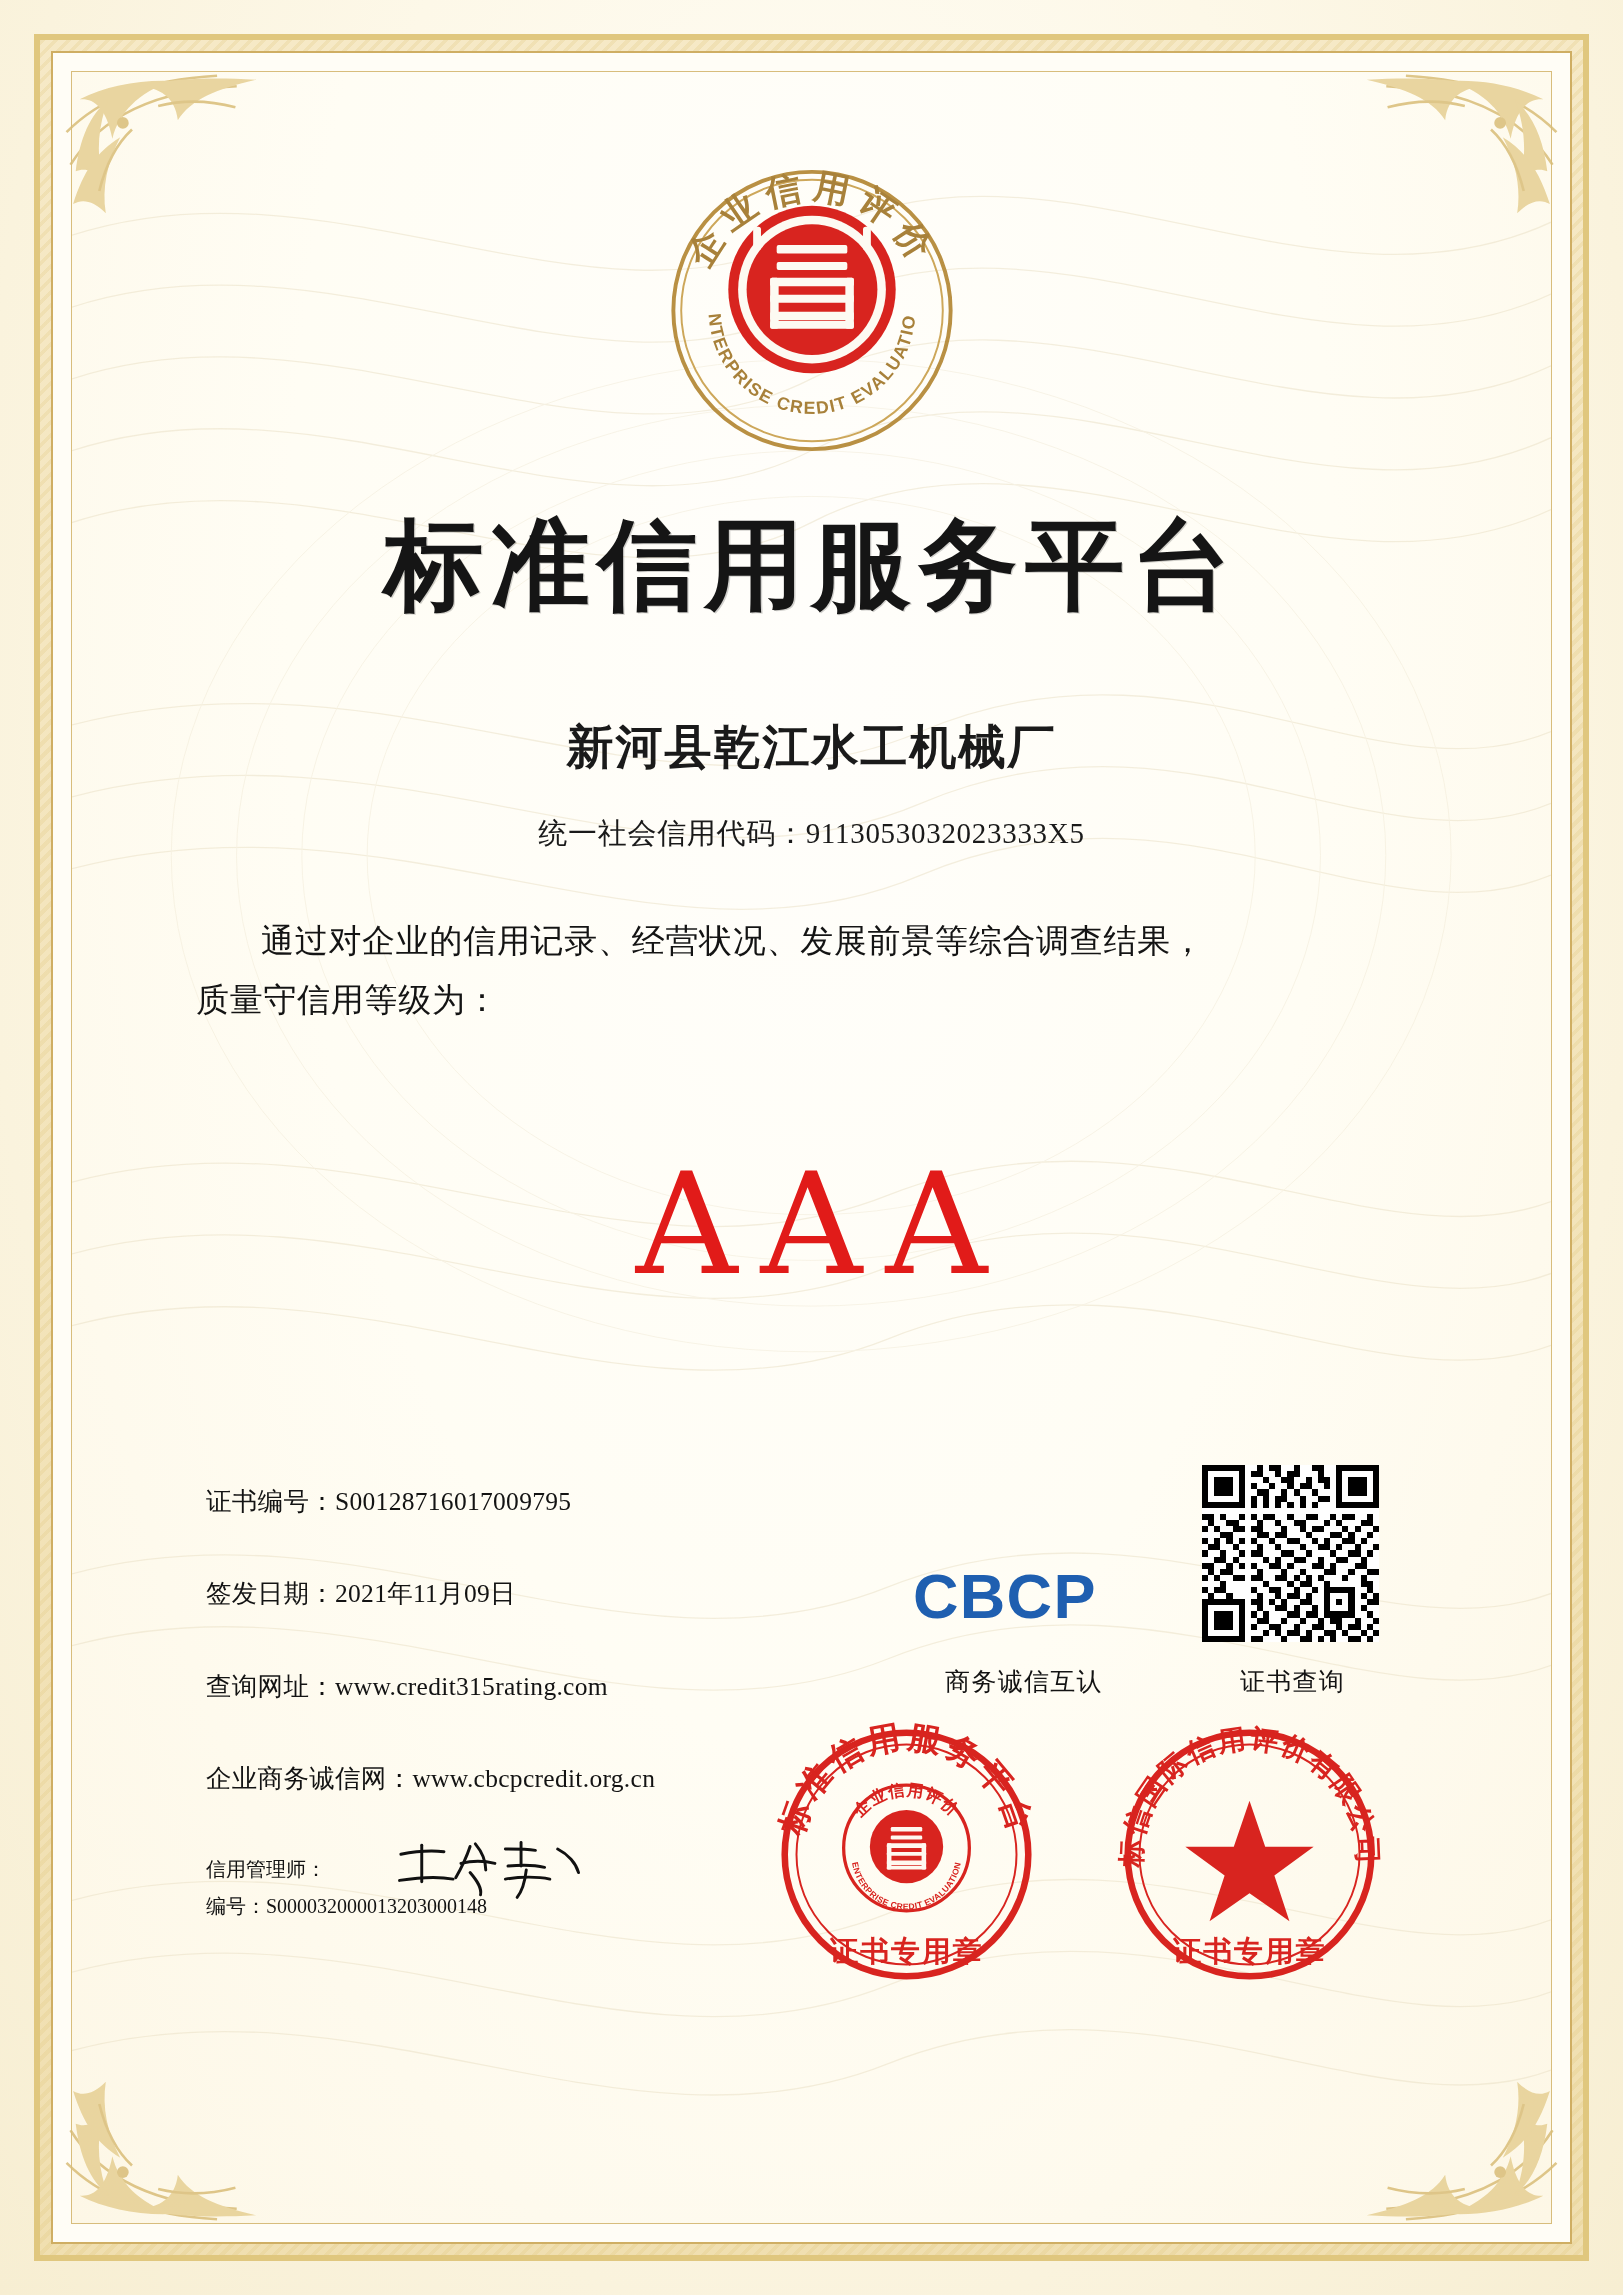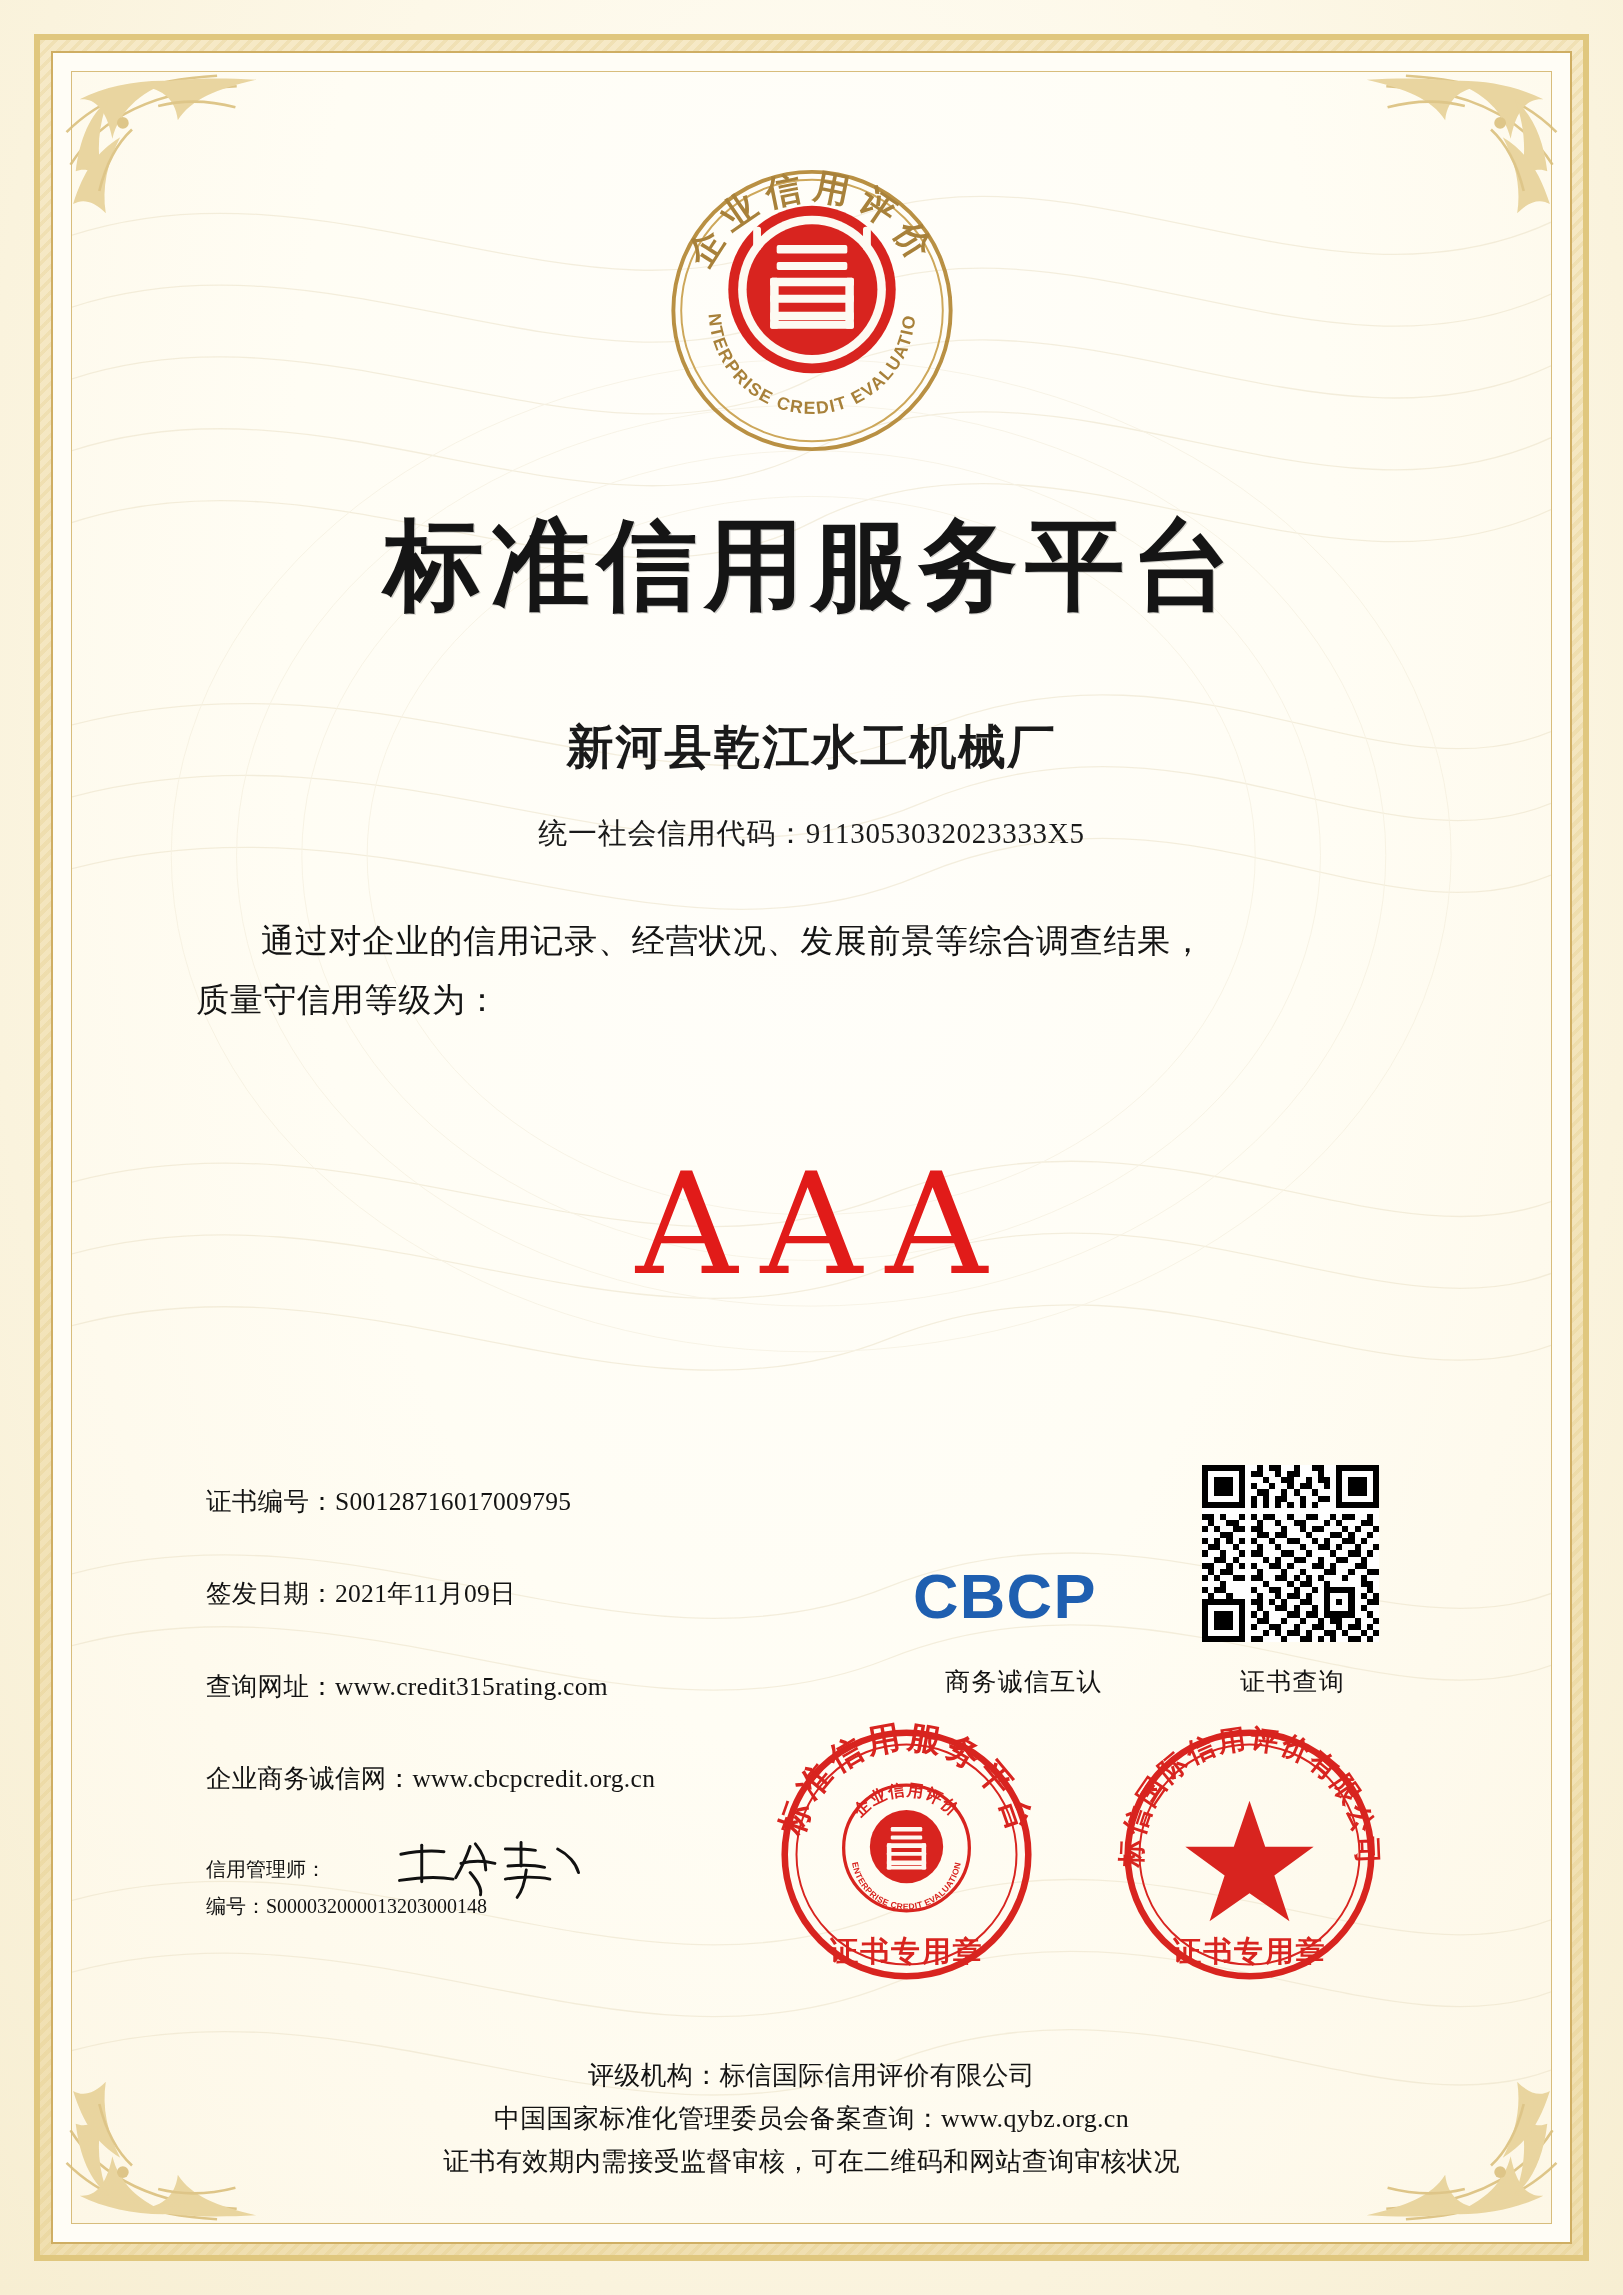--- a/index.html
+++ b/index.html
@@ -625,21 +625,16 @@
         <path d="M118,62 C130,76 136,86 134,96"></path>
         <path d="M172,26 C186,26 204,26 218,28"></path>
         <path d="M196,16 L196,52"></path>
         <path d="M176,52 C196,50 216,50 232,54"></path>
         <path d="M172,72 C194,68 222,68 240,72"></path>
         <path d="M204,58 C202,76 198,90 190,100"></path>
         <path d="M252,26 C268,34 280,48 284,62"></path>
       </g>
     </svg>
 
-    <div class="footer">
-      <div>评级机构：标信国际信用评价有限公司</div>
-      <div>中国国家标准化管理委员会备案查询：www.qybz.org.cn</div>
-      <div>证书有效期内需接受监督审核，可在二维码和网站查询审核状况</div>
-    </div>
 
   </div>
 </div>
 
 
 </body></html>

